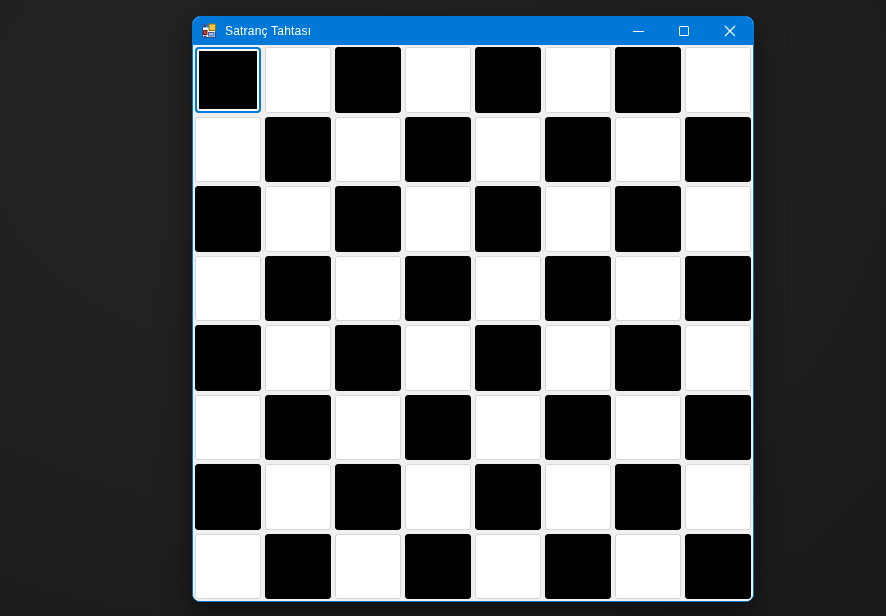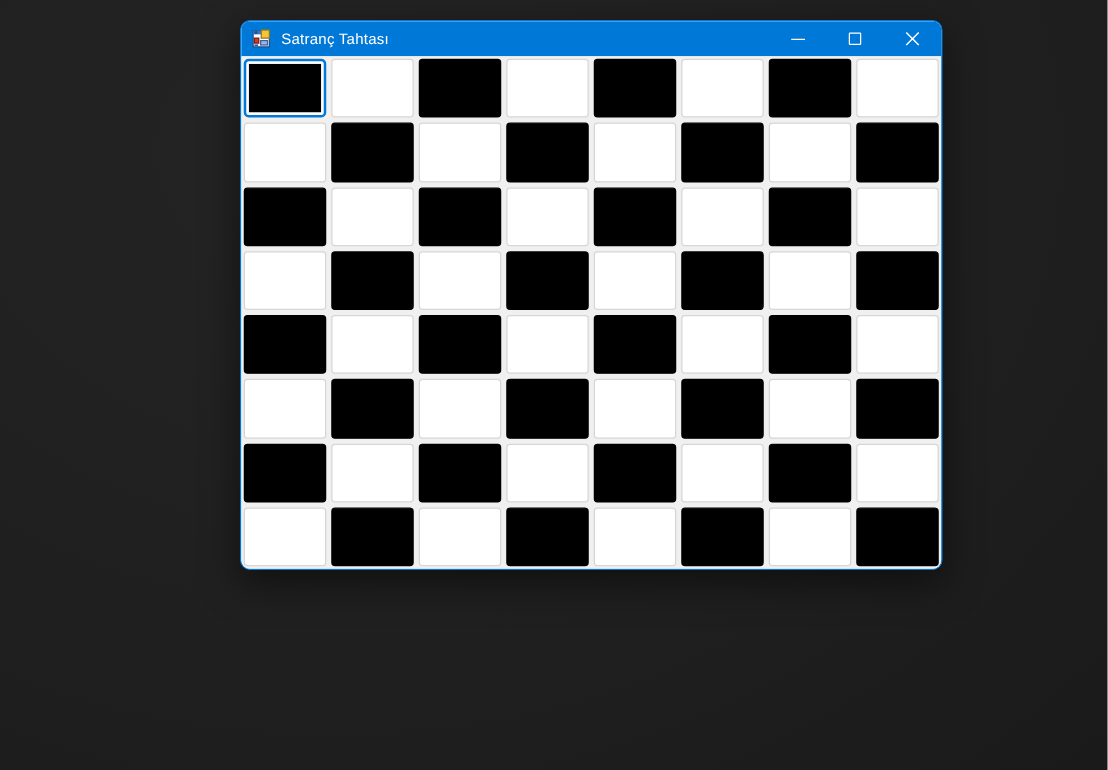--- a/index.html
+++ b/index.html
@@ -14,21 +14,21 @@
   * { margin: 0; padding: 0; box-sizing: border-box; }
   html, body { width: 886px; height: 616px; overflow: hidden; }
   body {
     background: radial-gradient(ellipse at 30% 20%, #242424 0%, var(--desktop-bg) 60%, #1a1a1a 100%);
     font-family: "Liberation Sans", sans-serif;
   }
 
   .window {
     position: absolute;
     left: 192px; top: 16px;
-    width: 562px; height: 440px;
+    width: 562px; height: 586px;
     border: 1px solid var(--titlebar);
     border-radius: 8px;
     overflow: hidden;
     background: var(--client-bg);
     box-shadow: 0 10px 30px rgba(0,0,0,0.5);
   }
 
   .titlebar {
     height: 28px;
     background: var(--titlebar);

